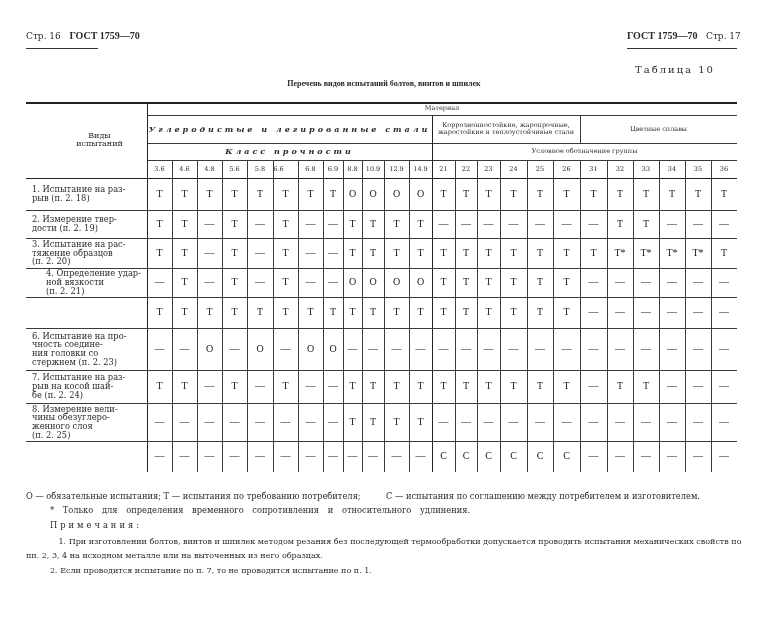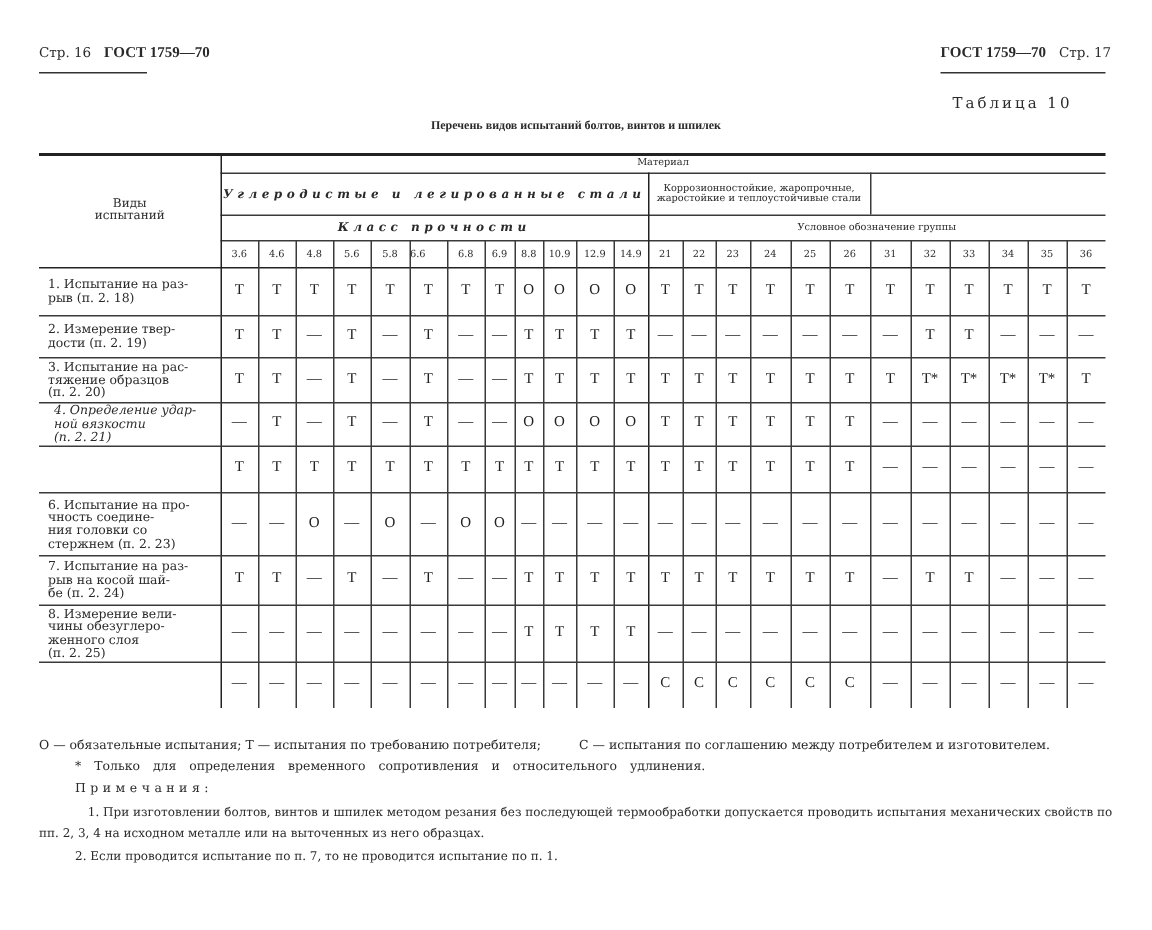--- a/index.html
+++ b/index.html
@@ -81,25 +81,26 @@
     <div class="line" style="left: 659px; top: 58px; width: 1px; height: 312px;"></div>
     <div class="line" style="left: 685px; top: 58px; width: 1px; height: 312px;"></div>
     <div class="line" style="left: 0px; top: 108px; width: 711px; height: 1px;"></div>
     <div class="line" style="left: 0px; top: 136px; width: 711px; height: 1px;"></div>
     <div class="line" style="left: 0px; top: 166px; width: 711px; height: 1px;"></div>
     <div class="line" style="left: 0px; top: 195px; width: 711px; height: 1px;"></div>
     <div class="line" style="left: 0px; top: 226px; width: 711px; height: 1px;"></div>
     <div class="line" style="left: 0px; top: 268px; width: 711px; height: 1px;"></div>
     <div class="line" style="left: 0px; top: 301px; width: 711px; height: 1px;"></div>
     <div class="line" style="left: 0px; top: 339px; width: 711px; height: 1px;"></div>
-    <div class="cell " style="left: 0px; top: 0px; width: 121px; height: 76px; white-space: pre-line; text-align: center;">Виды
+    <div class="cell " style="left: 13px; top: 0px; width: 121px; height: 76px; white-space: pre-line; text-align: center;">Виды
 испытаний</div>
     <div class="cell small" style="left: 121px; top: 0px; width: 590px; height: 13px;">Материал</div>
     <div class="cell spaced" style="left: 121px; top: 13px; width: 285px; height: 28px;">Углеродистые и легированные стали</div>
     <div class="cell small" style="left: 406px; top: 13px; width: 148px; height: 28px;">Коррозионностойкие, жаропрочные, жаростойкие и теплоустойчивые стали</div>
+    <div class="cell small" style="left: 554px; top: 13px; width: 157px; height: 28px;">Цветные сплавы</div>
     <div class="cell spaced" style="left: 121px; top: 41px; width: 285px; height: 17px;">Класс прочности</div>
     <div class="cell small" style="left: 406px; top: 41px; width: 305px; height: 17px;">Условное обозначение группы</div>
     <div class="cell small" style="left: 121px; top: 58px; width: 25px; height: 18px;">3.6</div>
     <div class="cell small" style="left: 146px; top: 58px; width: 25px; height: 18px;">4.6</div>
     <div class="cell small" style="left: 171px; top: 58px; width: 25px; height: 18px;">4.8</div>
     <div class="cell small" style="left: 196px; top: 58px; width: 25px; height: 18px;">5.6</div>
     <div class="cell small" style="left: 221px; top: 58px; width: 26px; height: 18px;">5.8</div>
     <div class="cell small" style="left: 240px; top: 58px; width: 25px; height: 18px; text-align: right;">6.6</div>
     <div class="cell small" style="left: 272px; top: 58px; width: 25px; height: 18px;">6.8</div>
     <div class="cell small" style="left: 297px; top: 58px; width: 20px; height: 18px;">6.9</div>
@@ -191,21 +192,21 @@
     <div class="cell val" style="left: 451px; top: 136px; width: 23px; height: 30px;">Т</div>
     <div class="cell val" style="left: 474px; top: 136px; width: 27px; height: 30px;">Т</div>
     <div class="cell val" style="left: 501px; top: 136px; width: 26px; height: 30px;">Т</div>
     <div class="cell val" style="left: 527px; top: 136px; width: 27px; height: 30px;">Т</div>
     <div class="cell val" style="left: 554px; top: 136px; width: 27px; height: 30px;">Т</div>
     <div class="cell val" style="left: 581px; top: 136px; width: 26px; height: 30px;">Т*</div>
     <div class="cell val" style="left: 607px; top: 136px; width: 26px; height: 30px;">Т*</div>
     <div class="cell val" style="left: 633px; top: 136px; width: 26px; height: 30px;">Т*</div>
     <div class="cell val" style="left: 659px; top: 136px; width: 26px; height: 30px;">Т*</div>
     <div class="cell val" style="left: 685px; top: 136px; width: 26px; height: 30px;">Т</div>
-    <div class="cell rowlabel" style="left: 4px; top: 166px; width: 121px; height: 29px; font-style: italic;">4. Определение удар-
+    <div class="cell rowlabel" style="left: 14px; top: 166px; width: 121px; height: 29px;">4. Определение удар-
     ной вязкости
        (п. 2. 21)</div>
     <div class="cell val" style="left: 121px; top: 166px; width: 25px; height: 29px;">—</div>
     <div class="cell val" style="left: 146px; top: 166px; width: 25px; height: 29px;">Т</div>
     <div class="cell val" style="left: 171px; top: 166px; width: 25px; height: 29px;">—</div>
     <div class="cell val" style="left: 196px; top: 166px; width: 25px; height: 29px;">Т</div>
     <div class="cell val" style="left: 221px; top: 166px; width: 26px; height: 29px;">—</div>
     <div class="cell val" style="left: 247px; top: 166px; width: 25px; height: 29px;">Т</div>
     <div class="cell val" style="left: 272px; top: 166px; width: 25px; height: 29px;">—</div>
     <div class="cell val" style="left: 297px; top: 166px; width: 20px; height: 29px;">—</div>

